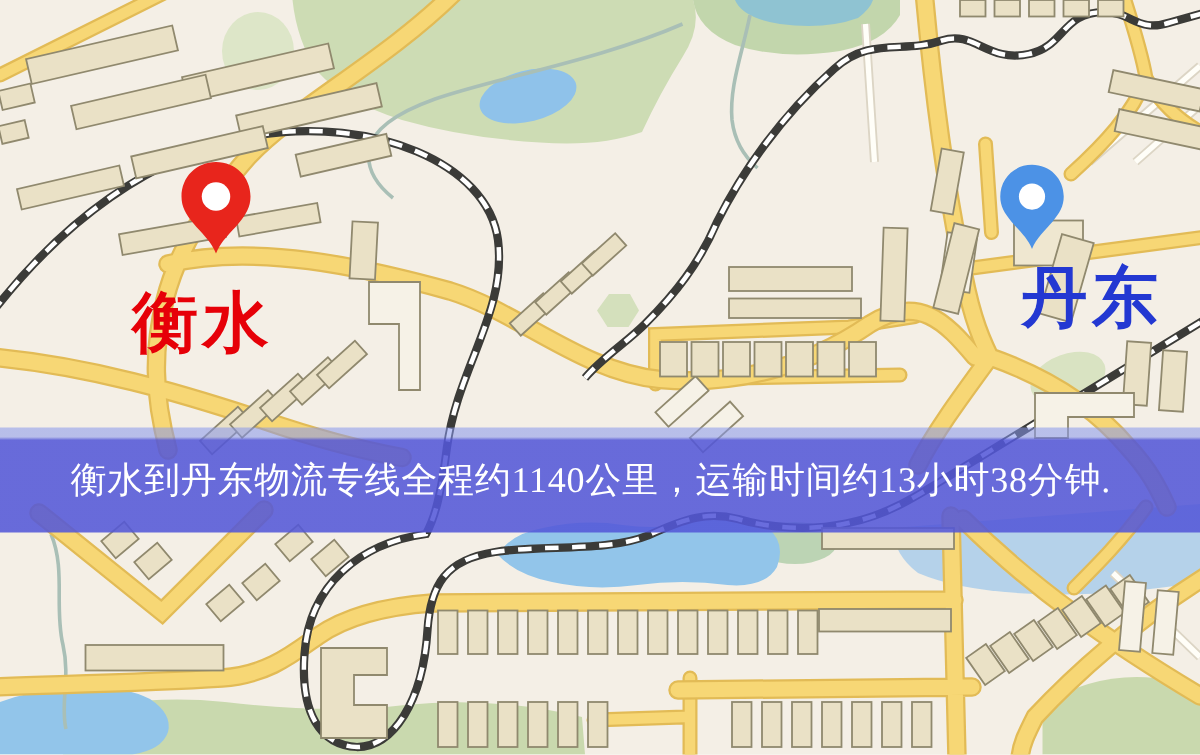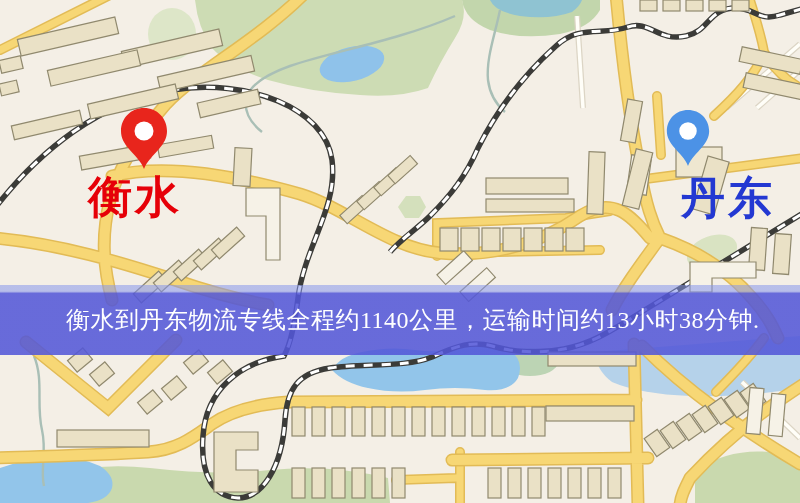--- a/index.html
+++ b/index.html
@@ -14,42 +14,41 @@
   .place-label{
     position:absolute;
     font-family:"Liberation Serif", serif;
     font-weight:bold;
     font-size:44px;
     line-height:1;
     letter-spacing:3px;
     white-space:nowrap;
     z-index:3;
   }
-  #origin-label{left:88px;top:176px;color:#e60008;}
+  #origin-label{left:88px;top:194px;color:#e60008;}
   #destination-label{left:641px;top:177px;color:#2338d2;margin-left:40px;}
   #route-banner{
     position:absolute;
     left:0;top:285px;
     width:800px;height:70px;
     background:linear-gradient(to bottom,
       rgba(134,150,236,0.55) 0%,
       rgba(134,150,236,0.55) 9%,
       rgba(83,87,216,0.87) 12%,
       rgba(83,87,216,0.87) 100%);
     display:flex;align-items:center;
     z-index:4;
   }
   #route-banner .banner-text{
     padding-left:47px;
     color:#ffffff;
     font-family:"Liberation Serif", serif;
     font-size:24px;
     letter-spacing:0.5px;
     white-space:nowrap;
-    margin-left:19px;
   }
 </style>
 </head>
 <body>
 
 <div id="stage">
 
   <svg id="map-svg" viewBox="0 0 800 503" xmlns="http://www.w3.org/2000/svg">
 
     <g>

